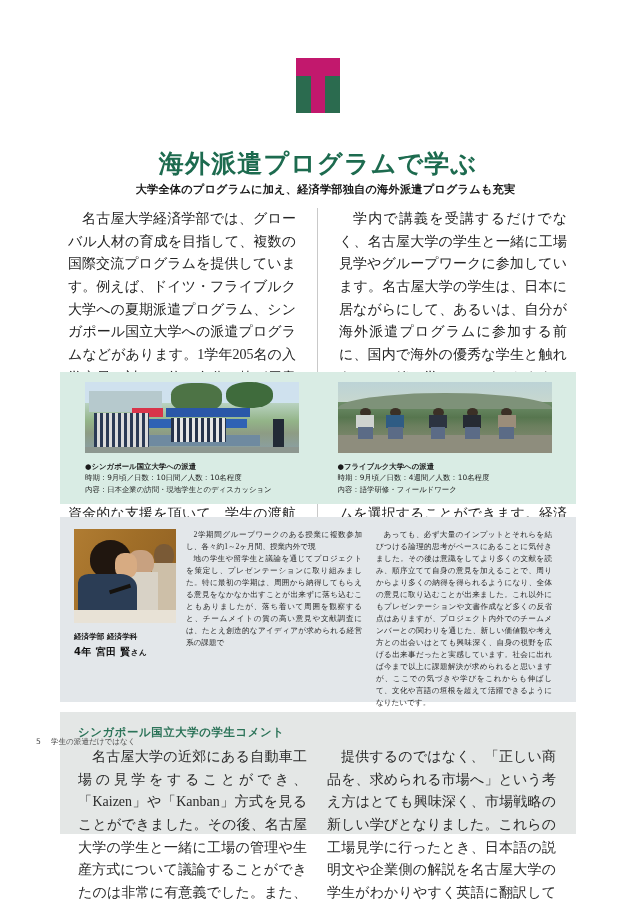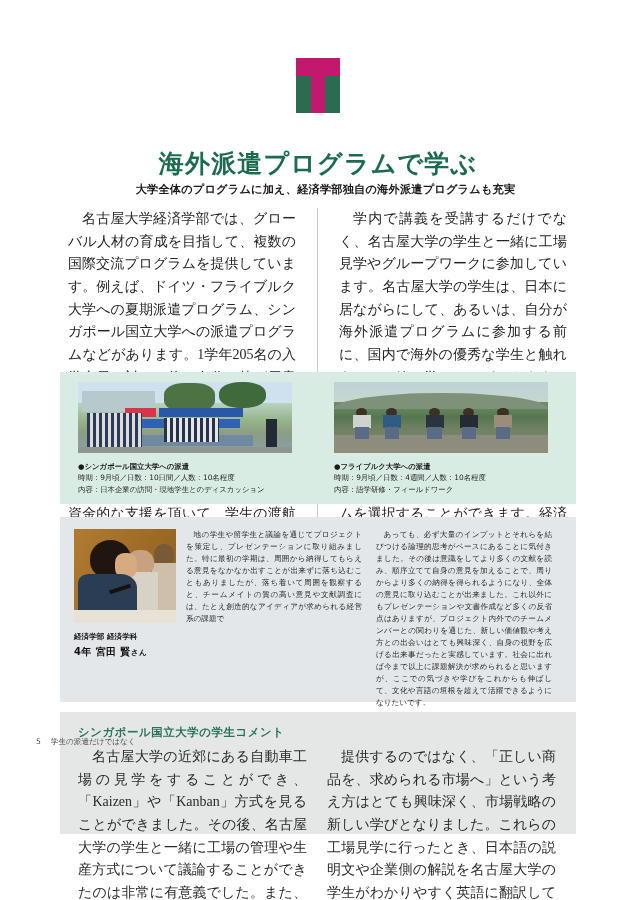--- a/index.html
+++ b/index.html
@@ -56,21 +56,21 @@
   .intro .divider{
     width:1px;background:#c9c9c9;margin:0 21px;
     align-self:stretch;
   }
 
   
   .photoband{
     position:absolute;left:60px;top:372px;width:516px;height:132px;
     background:#d9ece4;
   }
-  .photoband .inner{display:flex;padding:10px 0 0 4px;}
+  .photoband .inner{display:flex;padding:10px 0 0 11px;}
   .photoband .cell{width:248px;margin-left:14px;}
   .photo{
     width:214px;height:71px;
     border:0;
     position:relative;overflow:hidden;
     background:#9fc0cc;
   }
   
   .ph-nus{background:linear-gradient(#cfe3ef 0%,#cfe3ef 30%,#b8d2c0 30%,#93b488 55%,#8d9c84 72%,#8aa0a8 100%);}
   .ph-nus .sky{position:absolute;left:0;top:0;width:100%;height:26%;background:#cfe1ee;}
@@ -268,20 +268,21 @@
         </div>
         <div class="iv-name">
           <div class="iv-dept">経済学部 経済学科</div>
           <div class="iv-person">
             <span>4年 宮田 賢</span><span class="sfx">さん</span>
           </div>
         </div>
       </div>
       <div class="iv-text">
         <div class="col">
+          <p>2学期間グループワークのある授業に複数参加し、各々約1～2ヶ月間、授業内外で現</p>
           <p>地の学生や留学生と議論を通じてプロジェクトを策定し、プレゼンテーションに取り組みました。特に最初の学期は、周囲から納得してもらえる意見をなかなか出すことが出来ずに落ち込むこともありましたが、落ち着いて周囲を観察すると、チームメイトの質の高い意見や文献調査には、たとえ創造的なアイディアが求められる経営系の課題で</p>
         </div>
         <div class="col">
           <p>あっても、必ず大量のインプットとそれらを結びつける論理的思考がベースにあることに気付きました。その後は意識をしてより多くの文献を読み、順序立てて自身の意見を加えることで、周りからより多くの納得を得られるようになり、全体の意見に取り込むことが出来ました。これ以外にもプレゼンテーションや文書作成など多くの反省点はありますが、プロジェクト内外でのチームメンバーとの関わりを通じた、新しい価値観や考え方との出会いはとても興味深く、自身の視野を広げる出来事だったと実感しています。社会に出れば今まで以上に課題解決が求められると思いますが、ここでの気づきや学びをこれからも伸ばして、文化や言語の垣根を超えて活躍できるようになりたいです。</p>
         </div>
       </div>
     </div>
   </div>
 
   <div class="comment">

